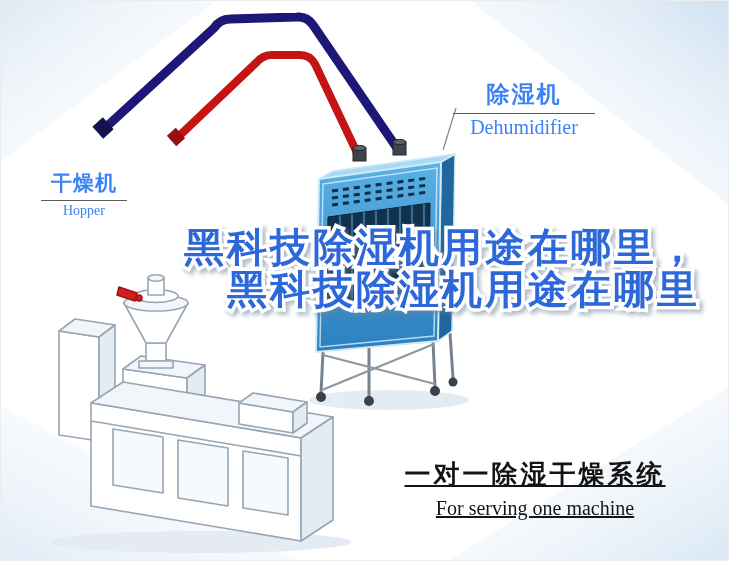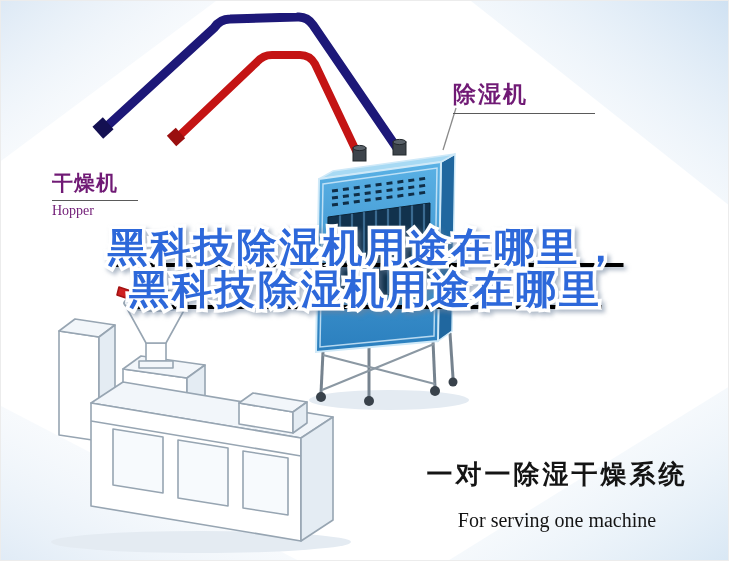--- a/index.html
+++ b/index.html
@@ -8,53 +8,52 @@
     width: 729px; height: 561px;
     background: #ffffff;
     overflow: hidden;
     font-family: "Liberation Sans", sans-serif;
     border: 1px solid #ececec;
     box-sizing: border-box;
   }
   .stage svg.art { position: absolute; left: 0; top: 0; }
 
   
-  .label { position: absolute; color: #701a75; }
+  .label { position: absolute; color: #3b82f6; text-align: center; }
   .label .zh {
     display: block; font-weight: bold;
     border-bottom: 1.5px solid #5a5a5a;
     padding-bottom: 3px; margin-bottom: 2px;
   }
   .label .en { display: block; font-family: "Liberation Serif", serif; }
   .label-dehumidifier { left: 452px; top: 78px; width: 142px; }
   .label-dehumidifier .zh { font-size: 23px; letter-spacing: 2px; }
   .label-dehumidifier .en { font-size: 20px; }
-  .label-hopper { left: 51px; top: 168px; width: 86px; }
+  .label-hopper { left: 40px; top: 168px; width: 86px; }
   .label-hopper .zh { font-size: 21px; letter-spacing: 1px; }
   .label-hopper .en { font-size: 14px; }
 
   
   .title {
     position: absolute; left: 30px; width: 669px; top: 226px;
-    text-align: center; font-weight: bold;
+    text-align: right; font-weight: bold;
     font-size: 40px; line-height: 1.04; letter-spacing: 3px;
     filter: drop-shadow(3px 3px 2px rgba(110,130,155,.55));
-    text-decoration: underline;
   }
   .title span {
     display: block;
     color: #2d68da;
     -webkit-text-stroke: 7px #ffffff;
     paint-order: stroke fill;
   }
 
   
-  .caption { position: absolute; left: 406px; width: 300px; top: 456px; text-align: center; color: #141414; }
+  .caption { position: absolute; left: 384px; width: 300px; top: 456px; text-align: center; color: #141414; text-decoration: underline; }
   .caption .zh { display: block; font-size: 26px; font-weight: bold; letter-spacing: 3px; }
-  .caption .en { display: block; font-family: "Liberation Serif", serif; font-size: 20px; margin-top: 17px; }
+  .caption .en { display: block; font-family: "Liberation Serif", serif; font-size: 20px; margin-top: 5px; }
 </style>
 </head>
 <body>
 
 <div class="stage">
 
   <svg class="art" viewBox="0 0 729 561" width="729" height="561" xmlns="http://www.w3.org/2000/svg">
     <defs>
       <linearGradient id="gTL" x1="0" y1="0" x2="1" y2="1">
         <stop offset="0" stop-color="#dde9f5"></stop>
@@ -181,20 +180,21 @@
         <rect x="392" y="141" width="13" height="13" fill="#3d444b"></rect>
         <ellipse cx="398.5" cy="141" rx="6.5" ry="2.6" fill="#596169"></ellipse>
       </g>
     </g>
 
     <line x1="455" y1="107" x2="442" y2="149" stroke="#8a8a8a" stroke-width="1.3"></line>
   </svg>
 
   <div class="label label-dehumidifier">
     <span class="zh">除湿机</span>
+    <span class="en">Dehumidifier</span>
   </div>
 
   <div class="label label-hopper">
     <span class="zh">干燥机</span>
     <span class="en">Hopper</span>
   </div>
 
   <div class="title">
     <span>黑科技除湿机用途在哪里，</span>
     <span>黑科技除湿机用途在哪里</span>

